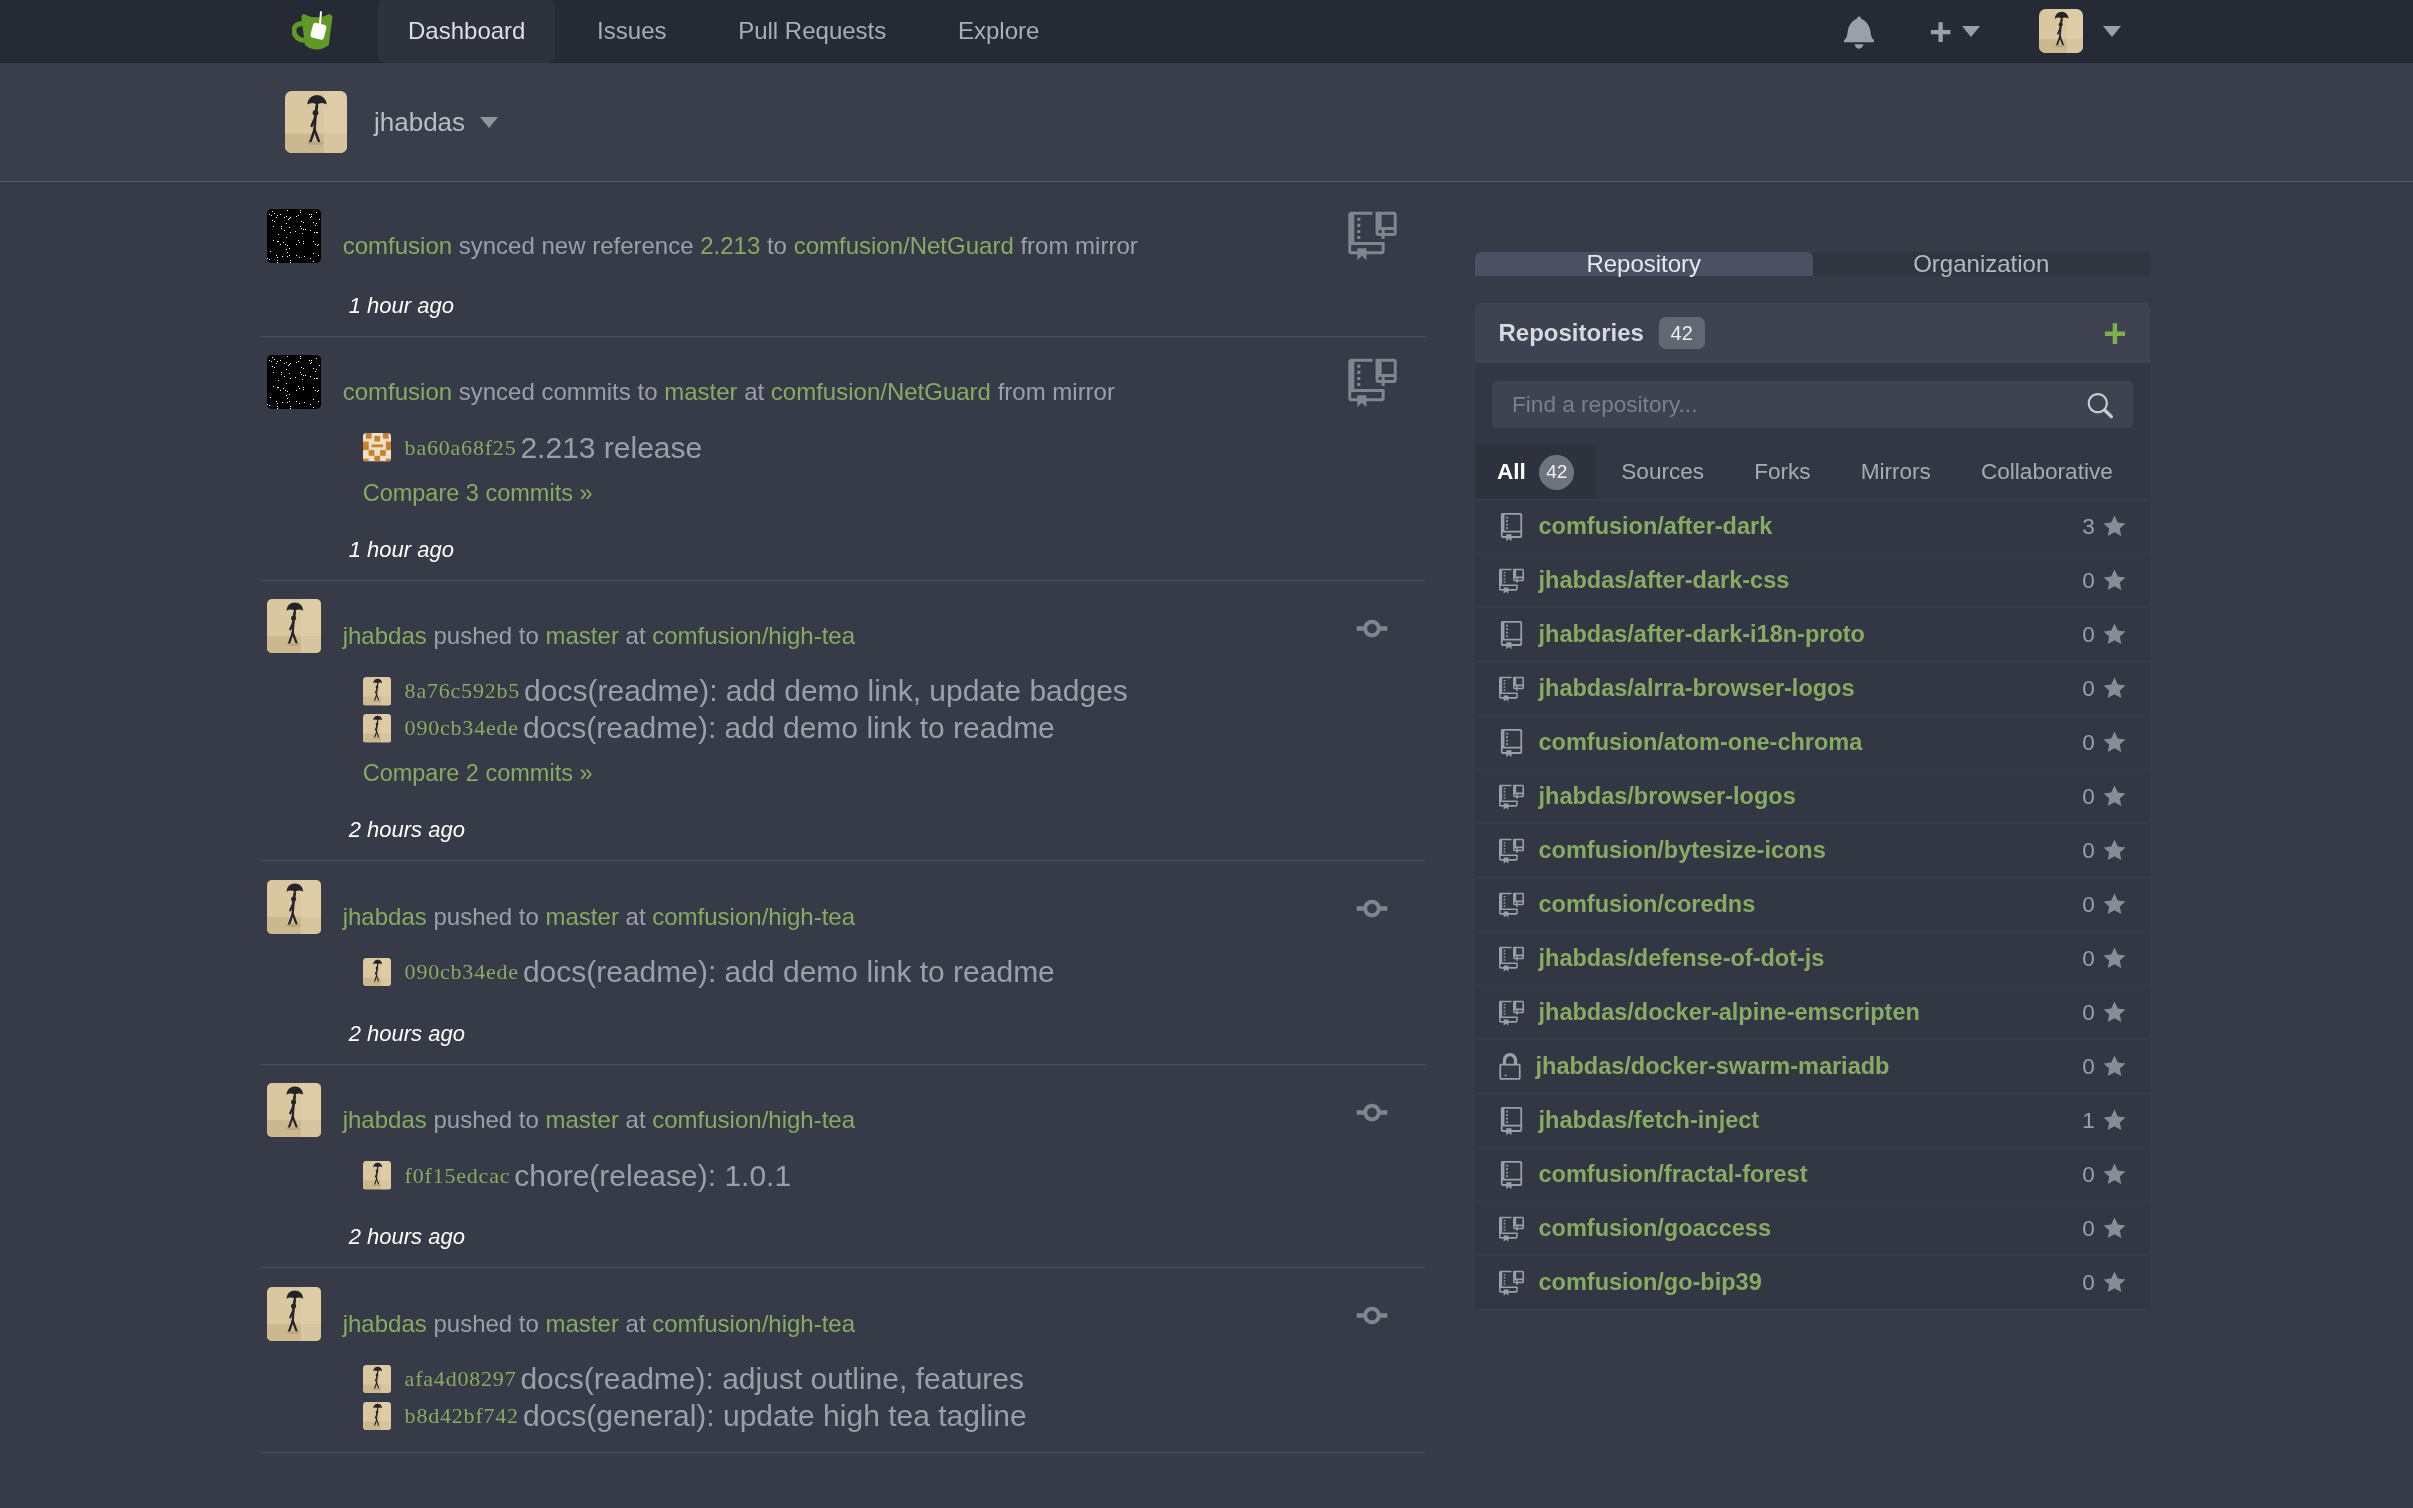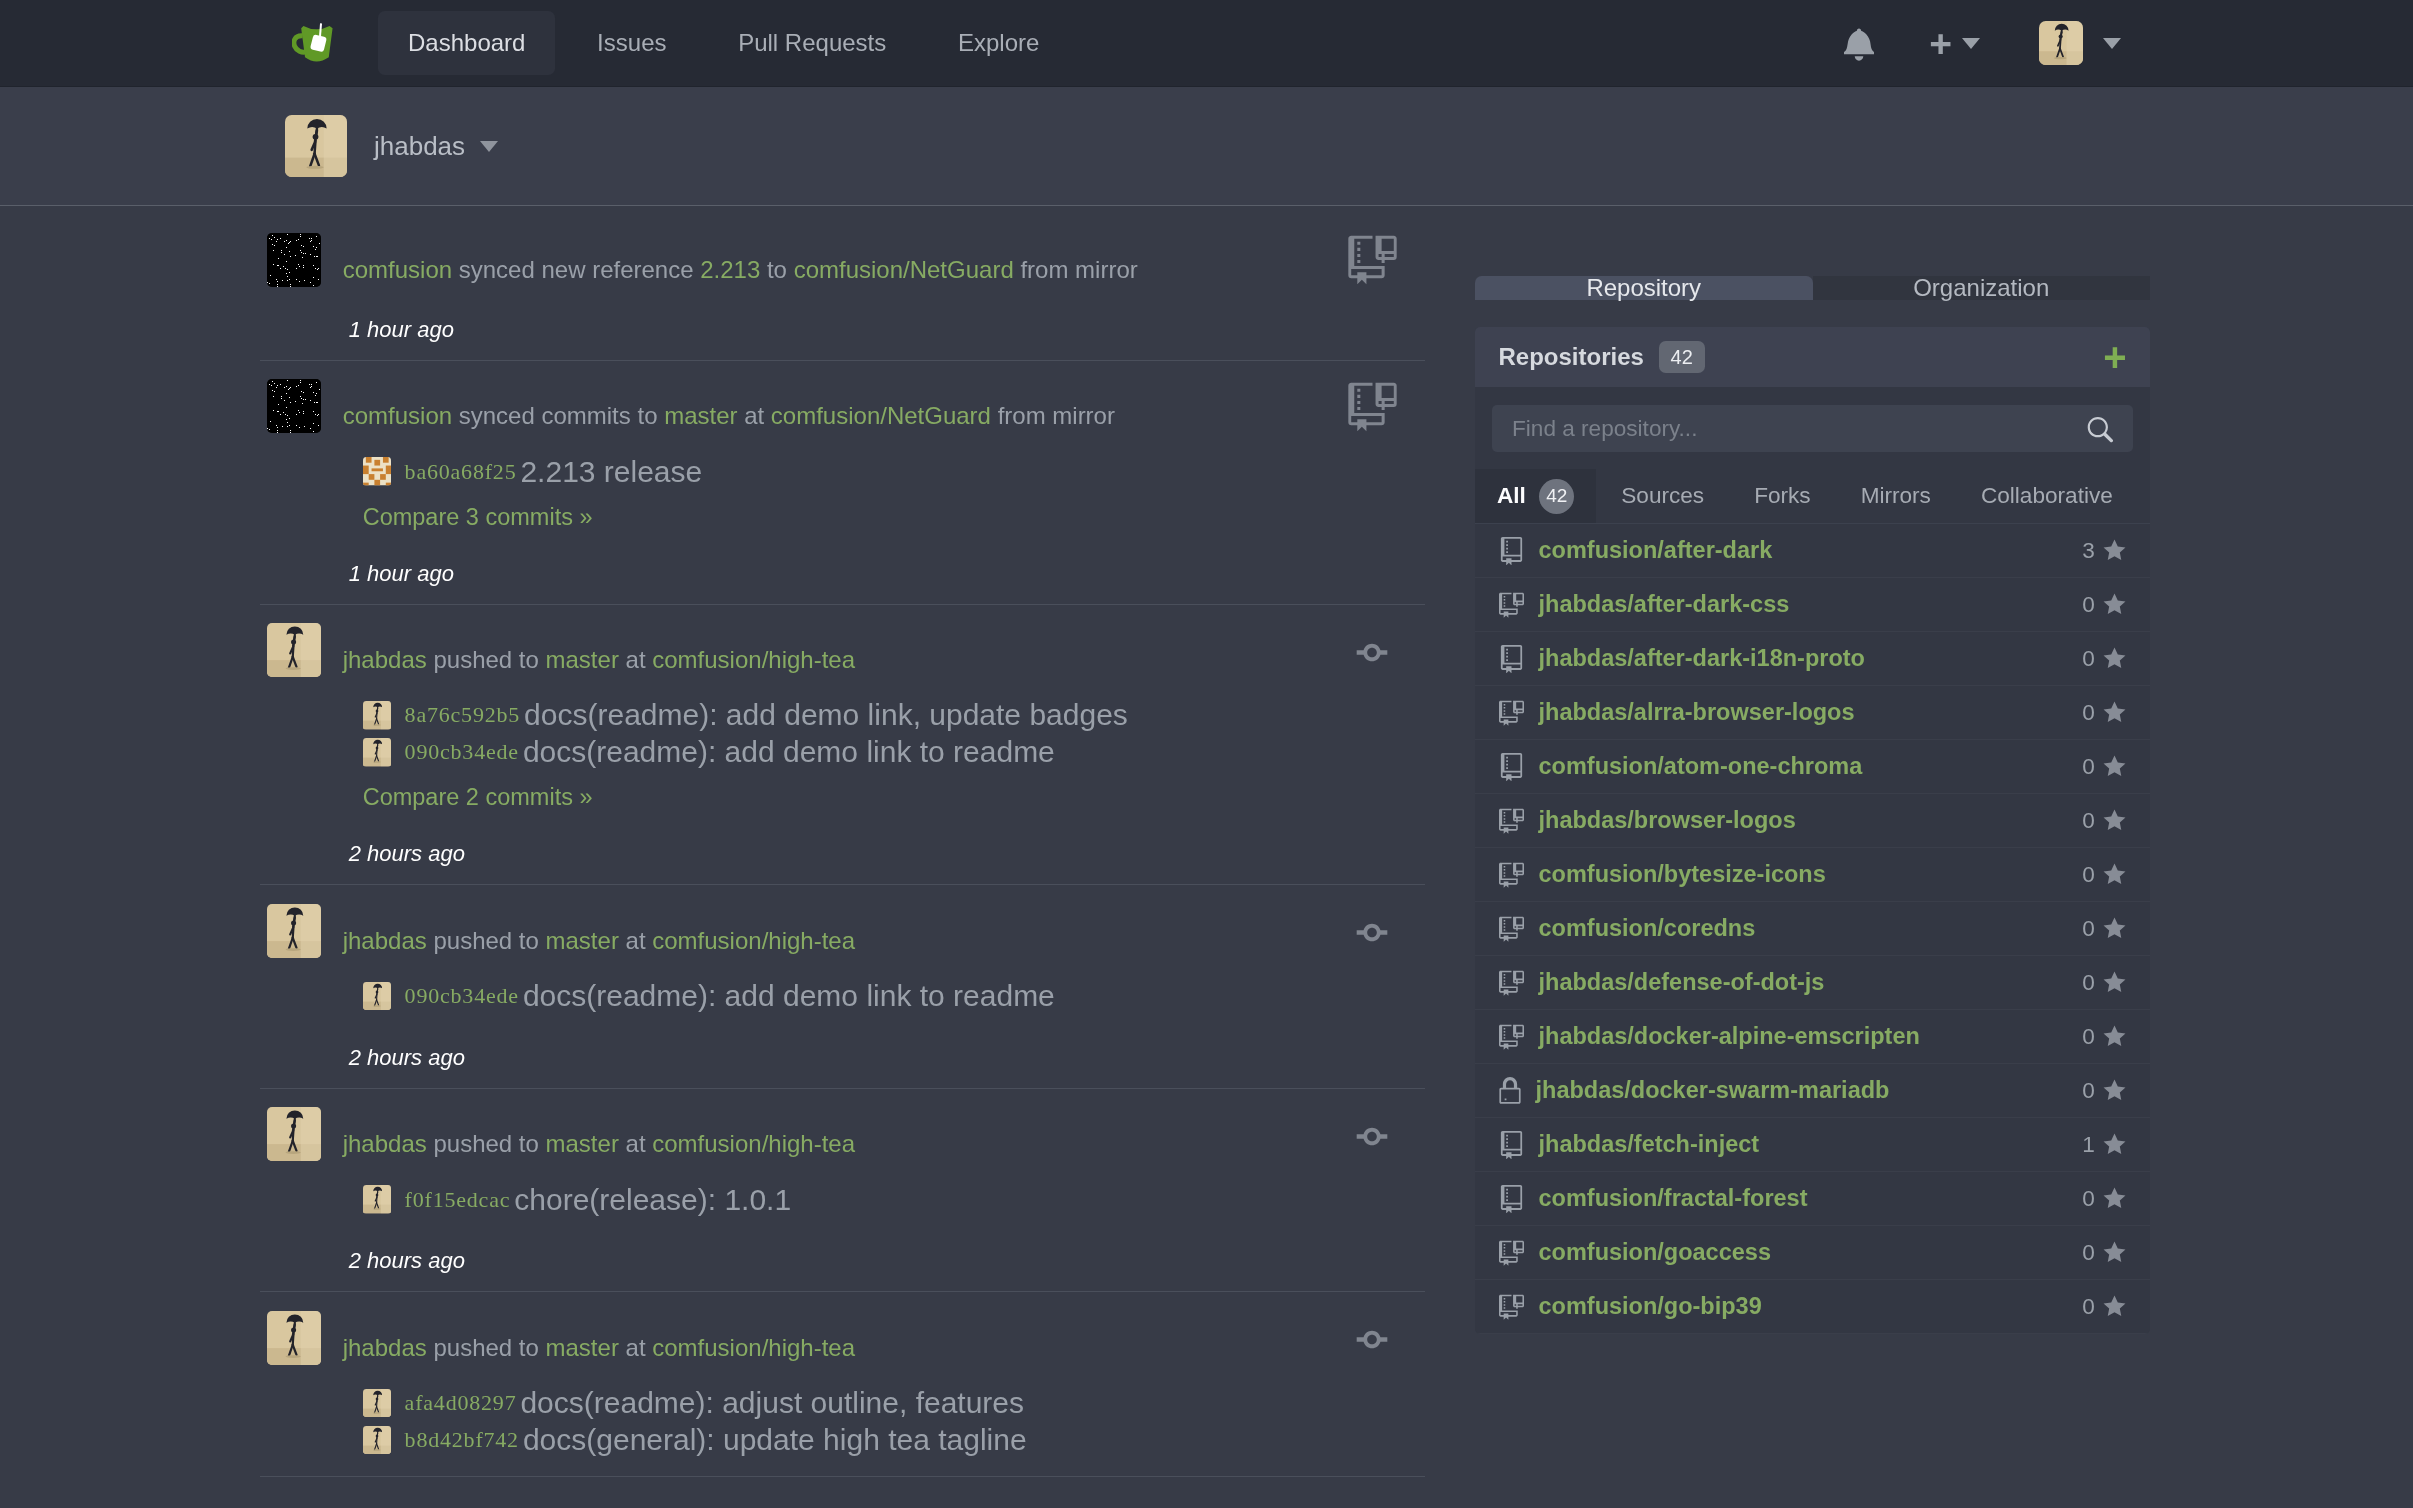--- a/index.html
+++ b/index.html
@@ -1,18 +1,18 @@
 <!DOCTYPE html>
 <html style="font-size:13.4px"><head>
 <meta charset="utf-8">
 <style>
   html,body{margin:0;padding:0;width:2413px;height:1508px;overflow:hidden;
     background:#373b47;font-family:"Liberation Sans",sans-serif;}
   
-  .navbar{height:87px;background:#262a34;display:flex;align-items:center;
+  .navbar{height:63px;background:#262a34;display:flex;align-items:center;
     padding:0 292px;box-sizing:border-box;border-bottom:0.8px solid #20242d;}
   .logo{width:49px;height:49px;margin-right:37px;flex:none;}
   .main-nav{display:flex;align-items:center;height:100%;}
   .nav-item{font-size:24px;color:#a9aeb6;margin-right:11.7px;padding:0 30px;height:64px;
     display:flex;align-items:center;border-radius:6.7px;cursor:default;white-space:nowrap;}
   .nav-item.active{background:#2e323d;color:#dcdee3;}
   .nav-right{margin-left:auto;display:flex;align-items:center;}
   .bell{width:30px;height:35px;fill:#9aa0a8;}
   .plus-group{display:flex;align-items:center;margin-left:55px;color:#9aa0a8;}
   .plus-glyph{font-size:39px;font-weight:bold;line-height:1;}

